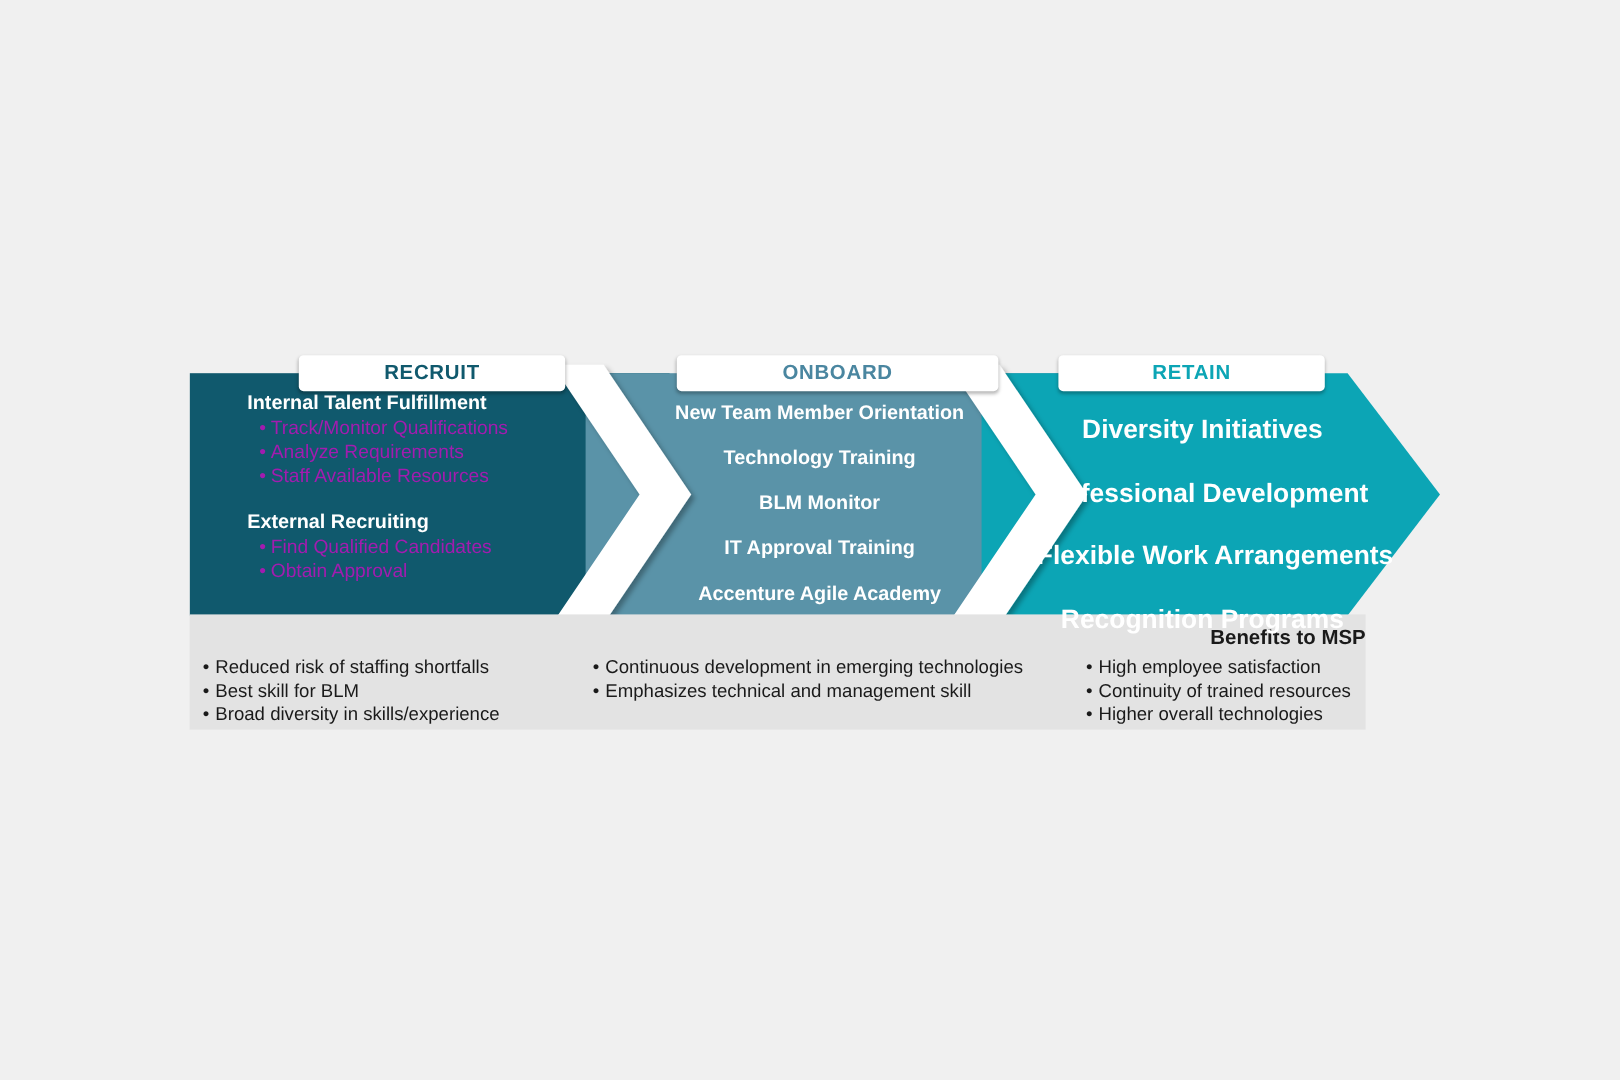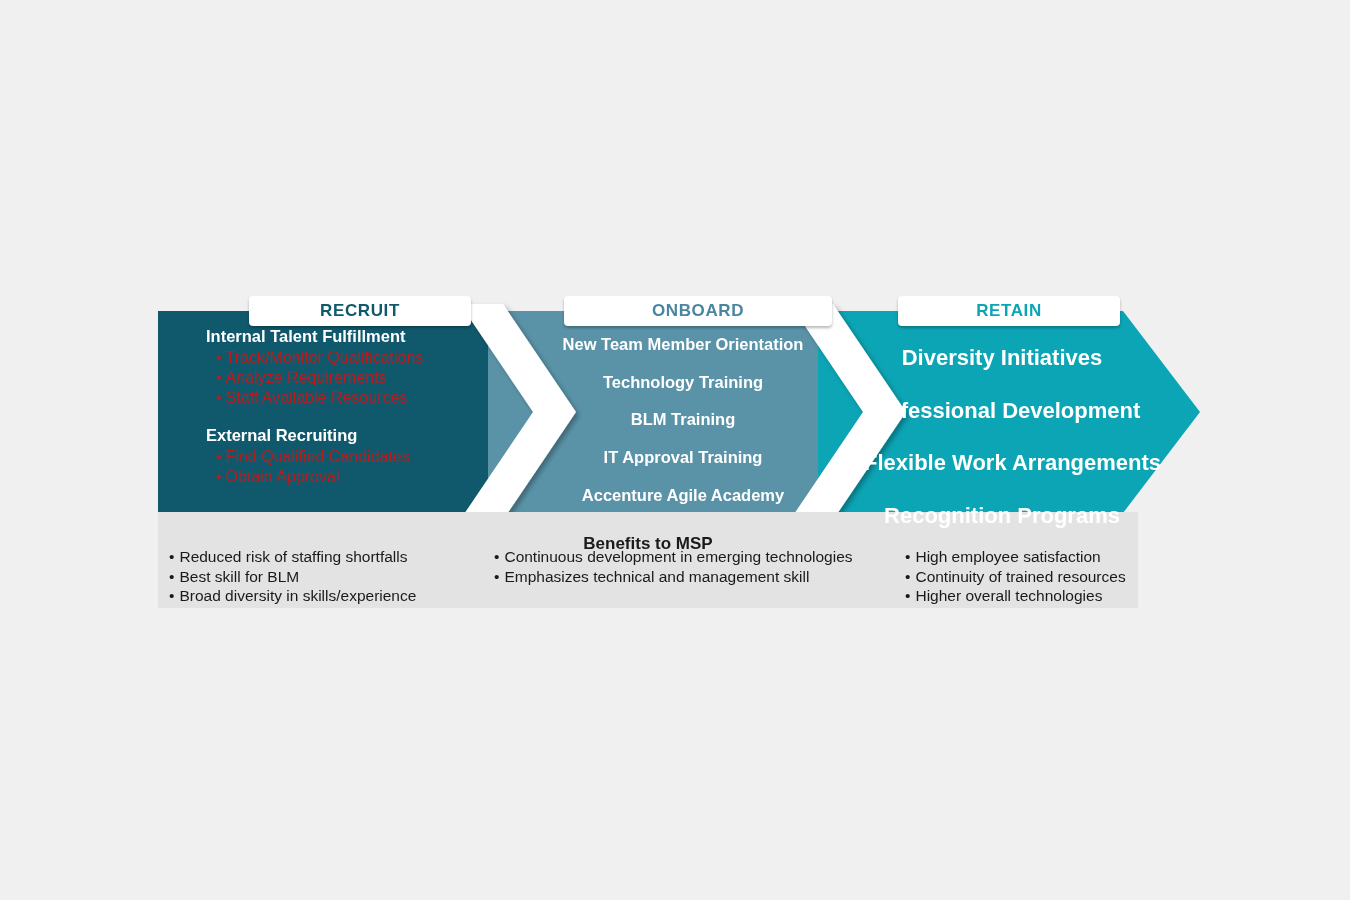--- a/index.html
+++ b/index.html
@@ -49,21 +49,21 @@
     justify-content: center;
     z-index: 6;
   }
   .stage-tab span {
     font-size: 17px;
     font-weight: bold;
     letter-spacing: 0.6px;
   }
   #tab-recruit  { left: 47px;  top: 0px; width: 222px; margin-left: 44px; }
   #tab-onboard  { left: 406px; top: 0px; width: 268px; }
-  #tab-retain   { left: 740px; top: 0px; width: 222px; }
+  #tab-retain   { left: 724px; top: 0px; width: 222px; }
 
   
   .band-content {
     position: absolute;
     z-index: 4;
     color: #ffffff;
   }
 
   #content-recruit {
     left: 40px;
@@ -90,21 +90,21 @@
     margin: 0 0 1px 8px;
     line-height: 1.28;
   }
   .grp-list {
     list-style: none;
     margin: 0 0 16px 0;
     padding: 0 0 0 18px;
   }
   .grp-list li {
     font-size: 16px;
-    color: #b91c1c;
+    color: #a21caf;
     line-height: 1.26;
     white-space: nowrap;
   }
   .grp-list li::before {
     content: "\2022";
     margin-right: 4px;
   }
   .grp-list.last { margin-bottom: 0; }
 
   .mid-item {
@@ -134,22 +134,22 @@
     top: 216px;
     width: 980px;
     height: 96px;
     background: #e3e3e3;
     z-index: 2;
   }
   #benefits-title {
     position: absolute;
     left: 0;
     right: 0;
-    top: 22px;
-    text-align: center;
+    top: 10px;
+    text-align: right;
     font-size: 17px;
     font-weight: bold;
     color: #1a1a1a;
   }
   .ben-col {
     position: absolute;
     top: 35px;
   }
   #ben-col-1 { left: 11px;  width: 310px; }
   #ben-col-2 { left: 336px; width: 390px; }
@@ -236,21 +236,21 @@
       <div class="grp-head">External Recruiting</div>
       <ul class="grp-list last">
         <li>Find Qualified Candidates</li>
         <li>Obtain Approval</li>
       </ul>
     </div>
 
     <div class="band-content" id="content-onboard">
       <div class="mid-item">New Team Member Orientation</div>
       <div class="mid-item">Technology Training</div>
-      <div class="mid-item">BLM Training</div>
+      <div class="mid-item">BLM Monitor</div>
       <div class="mid-item">IT Approval Training</div>
       <div class="mid-item">Accenture Agile Academy</div>
     </div>
 
     <div class="band-content" id="content-retain">
       <div class="retain-item">Diversity Initiatives</div>
       <div class="retain-item">Professional Development</div>
       <div class="retain-item">Flexible Work Arrangements</div>
       <div class="retain-item">Recognition Programs</div>
     </div>

